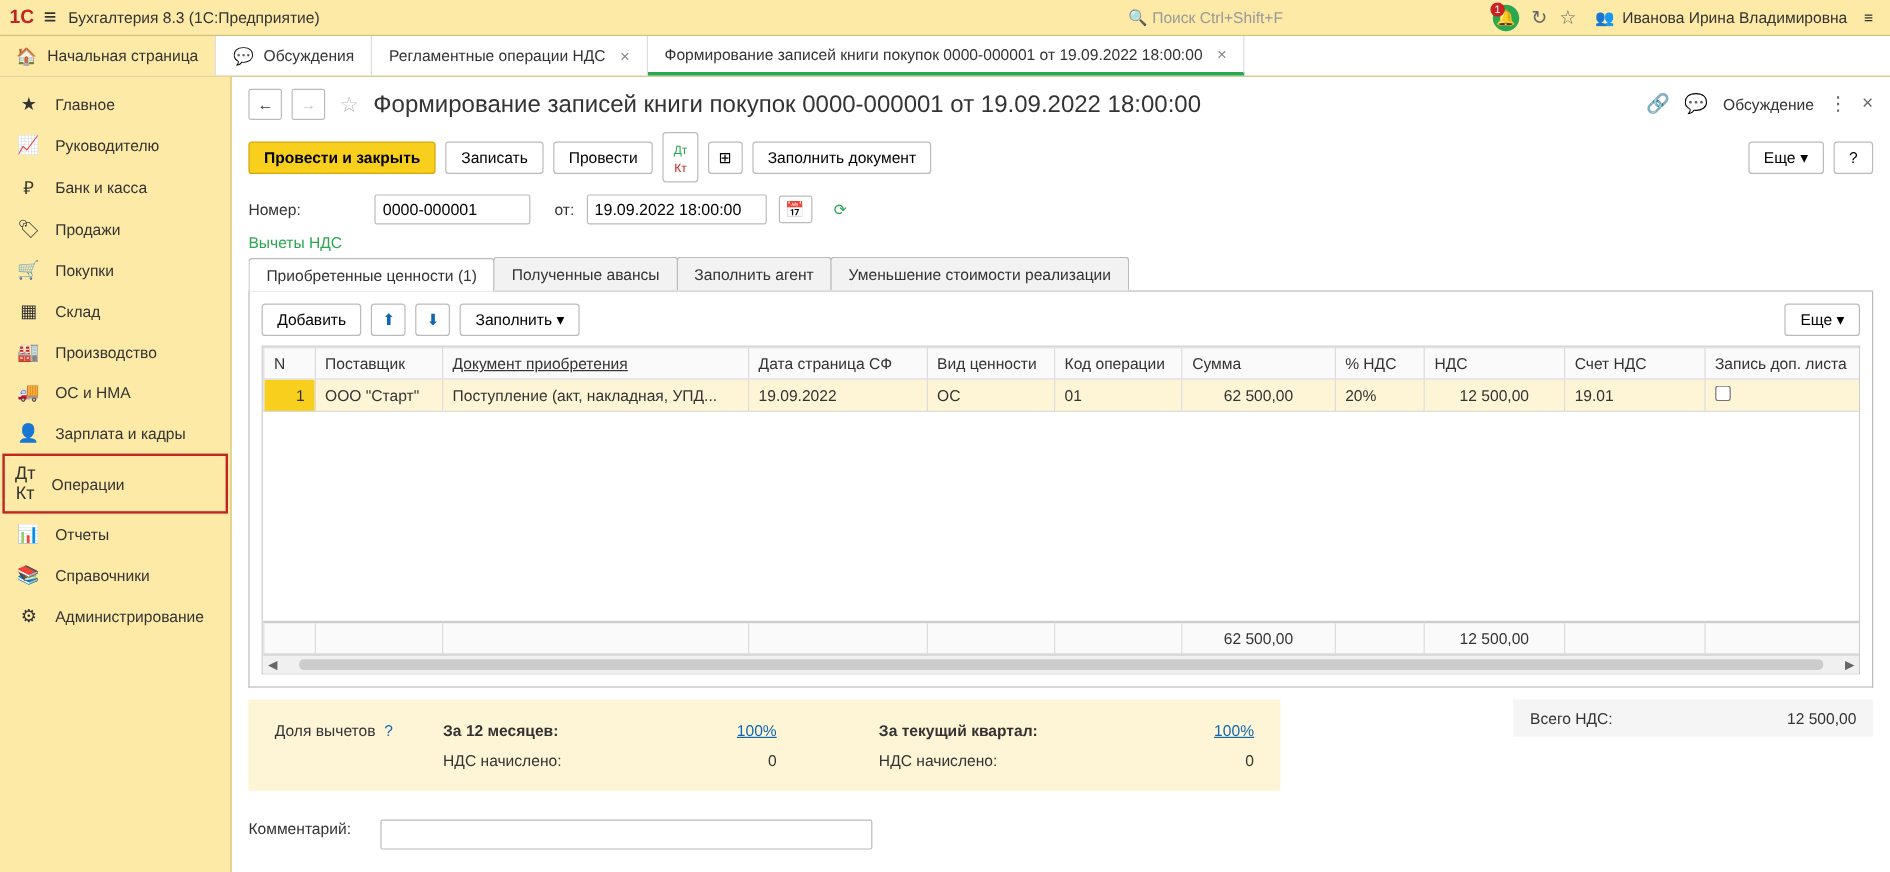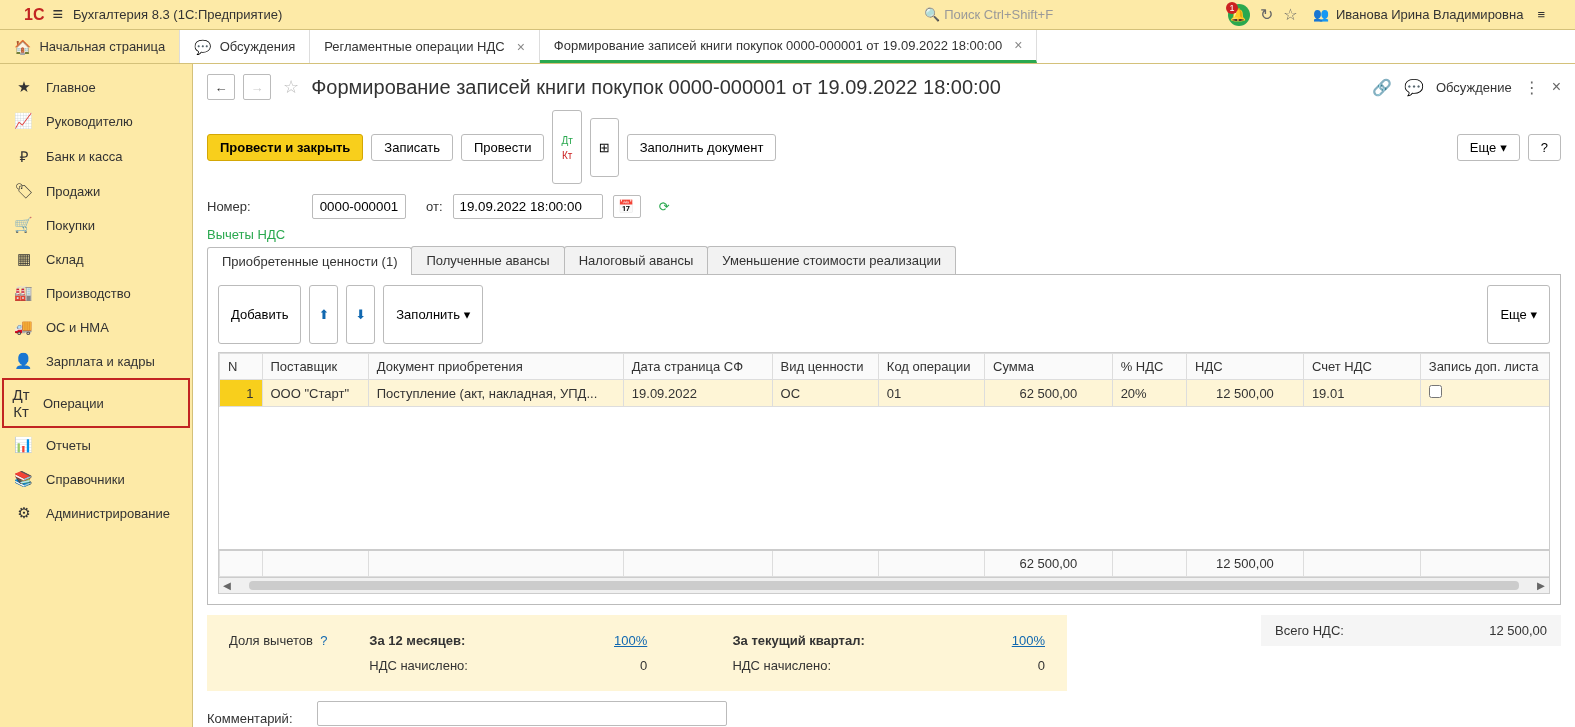--- a/index.html
+++ b/index.html
@@ -1,19 +1,19 @@
 <!DOCTYPE html>
 <html><head>
 <meta charset="utf-8">
 <style>
 * { margin: 0; padding: 0; box-sizing: border-box; }
 body { font-family: Arial, sans-serif; font-size: 13px; color: #333; background: #fff; width: 1575px; height: 727px; overflow: hidden; }
 
 
-.titlebar { background: #fdeaa7; height: 30px; display: flex; align-items: center; padding: 0 24px; border-bottom: 1px solid #d4c17a; }
+.titlebar { background: #fdeaa7; height: 30px; display: flex; align-items: center; padding: 0 8px; border-bottom: 1px solid #d4c17a; }
 .titlebar .logo { color: #c22422; font-weight: bold; font-size: 16px; margin-right: 8px; }
 .titlebar .menu-icon { font-size: 18px; margin-right: 10px; cursor: pointer; }
 .titlebar .title { flex: 0 0 auto; }
 .titlebar .spacer { flex: 1; }
 .titlebar .search { display: flex; align-items: center; color: #999; margin-right: 8px; width: 290px; }
 .titlebar .toolicons { display: flex; align-items: center; gap: 10px; padding: 0 6px; }
 .titlebar .toolicons .ico { font-size: 16px; color: #666; cursor: pointer; }
 .titlebar .bell { position: relative; width: 22px; height: 22px; background: #2aa84f; border-radius: 50%; display: flex; align-items: center; justify-content: center; color: #fff; }
 .titlebar .bell .badge { position: absolute; top: -2px; left: -2px; background: #cc2121; color: #fff; font-size: 9px; border-radius: 50%; width: 12px; height: 12px; display: flex; align-items: center; justify-content: center; }
 .titlebar .user { display: flex; align-items: center; gap: 6px; margin-left: 6px; }
@@ -41,29 +41,29 @@
 .pagehead .navbtn { width: 28px; height: 26px; border: 1px solid #bbb; background: #fff; display: flex; align-items: center; justify-content: center; cursor: pointer; border-radius: 2px; }
 .pagehead .star { color: #bbb; font-size: 18px; margin: 0 4px; }
 .pagehead h1 { font-size: 20px; font-weight: normal; flex: 1; }
 .pagehead .right { display: flex; align-items: center; gap: 12px; }
 .pagehead .right .ico { color: #666; font-size: 16px; cursor: pointer; }
 
 
 .toolbar { display: flex; align-items: center; gap: 8px; margin-bottom: 10px; }
 .btn { border: 1px solid #bbb; background: #fff; padding: 5px 12px; border-radius: 3px; cursor: pointer; font-size: 13px; }
 .btn.primary { background: #f8cf1c; border-color: #d4a704; font-weight: bold; }
-.btn.ico { padding: 21px 8px; }
+.btn.ico { padding: 5px 8px; }
 .toolbar .spacer { flex: 1; }
 .toolbar .more { display:flex;align-items:center;gap:4px; }
 
 
 .formrow { display: flex; align-items: center; gap: 10px; margin-bottom: 8px; }
 .formrow label { width: auto; }
 .input { border: 1px solid #bbb; padding: 4px 6px; border-radius: 2px; background: #fff; }
-.input.num { width: 94px; text-align: center; }
+.input.num { width: 130px; }
 .input.date { width: 150px; }
 .calbtn { border:1px solid #bbb;padding:3px 5px;border-radius:2px;cursor:pointer;background:#fff; }
 
 .section-label { color: #2aa84f; margin-bottom: 4px; }
 
 
 .innertabs { display: flex; border-bottom: 1px solid #bbb; }
 .innertabs .itab { padding: 6px 14px; border: 1px solid #bbb; border-bottom: none; margin-right: -1px; background: #f2f2f2; cursor: pointer; border-radius: 3px 3px 0 0; }
 .innertabs .itab.active { background: #fff; position: relative; top: 1px; }
 
@@ -89,21 +89,21 @@
 
 
 .summaryrow { display: flex; gap: 20px; margin-top: 10px; align-items:flex-start; }
 .deduct { background: #fef5d6; padding: 12px 14px; width: 860px; }
 .deduct table { width: 100%; }
 .deduct table td { padding: 4px 6px; font-size: 13px; }
 .deduct .link { color: #1168b0; text-decoration: underline; cursor: pointer; }
 .deduct .q { color: #1168b0; cursor:help; }
 .totalvat { margin-left: auto; background: #f5f5f5; padding: 8px 14px; width: 300px; display: flex; justify-content: space-between; }
 
-.commentrow { display: flex; align-items: flex-end; gap: 24px; margin-top: 10px; }
+.commentrow { display: flex; align-items: flex-start; gap: 24px; margin-top: 24px; }
 .commentrow .input { flex: 0 0 410px; }
 </style>
 </head>
 <body>
 
 <div class="titlebar">
   <span class="logo">1C</span>
   <span class="menu-icon">≡</span>
   <span class="title">Бухгалтерия 8.3  (1С:Предприятие)</span>
   <span class="spacer"></span>
@@ -240,41 +240,41 @@
       <input class="input date" value="19.09.2022 18:00:00" style="">
       <span class="calbtn">📅</span>
       <span style="color:#2aa84f;margin-left:8px;">⟳</span>
     </div>
 
     <div class="section-label">Вычеты НДС</div>
 
     <div class="innertabs">
       <div class="itab active">Приобретенные ценности (1)</div>
       <div class="itab">Полученные авансы</div>
-      <div class="itab">Налоговый авансы</div>
+      <div class="itab">Заполнить агент</div>
       <div class="itab">Уменьшение стоимости реализации</div>
     </div>
 
     <div class="tabcontent">
       <div class="tabtoolbar">
         <button class="btn">Добавить</button>
         <button class="btn ico" style="color:#1168b0;">⬆</button>
         <button class="btn ico" style="color:#1168b0;">⬇</button>
         <button class="btn"><span>Заполнить</span> <span>▾</span></button>
         <span class="spacer"></span>
         <button class="btn more"><span>Еще</span> <span>▾</span></button>
       </div>
 
       <div class="tablewrap">
         <table class="data">
           <thead>
             <tr>
               <th style="width:40px;">N</th>
               <th style="width:100px;">Поставщик</th>
-              <th style="width:240px;">Документ приобретения</th>
+              <th style="width:240px;text-decoration:underline;">Документ приобретения</th>
               <th style="width:140px;">Дата страница СФ</th>
               <th style="width:100px;">Вид ценности</th>
               <th style="width:100px;">Код операции</th>
               <th style="width:120px;">Сумма</th>
               <th style="width:70px;">% НДС</th>
               <th style="width:110px;">НДС</th>
               <th style="width:110px;">Счет НДС</th>
               <th style="width:130px;">Запись доп. листа</th>
             </tr>
           </thead>

